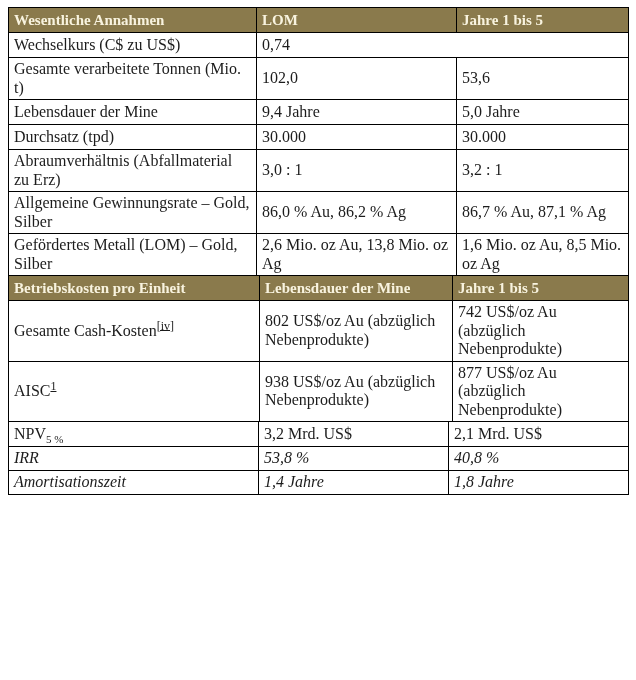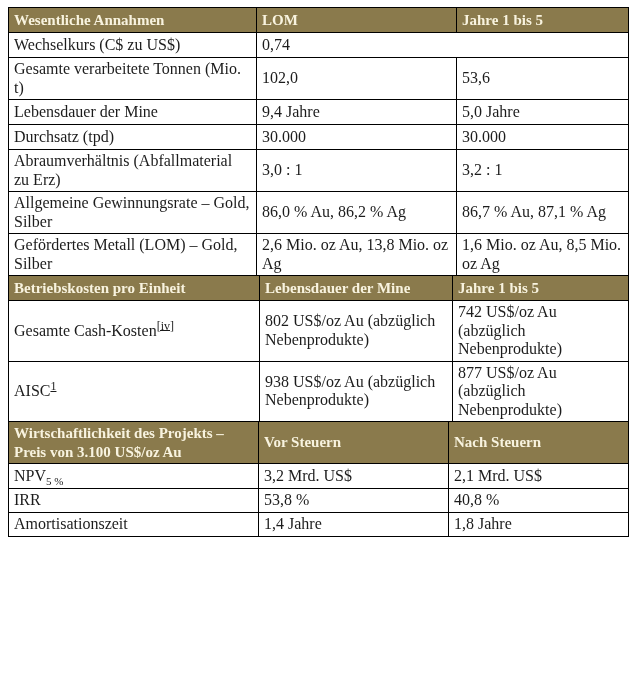--- a/index.html
+++ b/index.html
@@ -12,21 +12,21 @@
   html,body{margin:0;padding:0;background:var(--bg);}
   body{width:636px;height:680px;position:relative;overflow:hidden;
        font-family:"Liberation Serif", serif;}
   .wrap{position:absolute;left:8px;top:7px;width:620px;}
   table{border-collapse:collapse;table-layout:fixed;width:620px;
         font-family:"Liberation Serif", serif;font-size:16px;color:var(--fg);padding-left:8px;}
   table + table{margin-top:-1px;}
   td,th{border:1px solid var(--border);padding:2px 5px;vertical-align:middle;
         text-align:left;line-height:18.5px;overflow:hidden;}
   th{background:var(--hdr-bg);color:var(--hdr-fg);font-weight:bold;font-size:15px;}
-  tr.h24{height:24px;} tr.h25{height:25px;} tr.h37{height:37px;margin-left:34px;}
+  tr.h24{height:24px;font-style:italic;} tr.h25{height:25px;} tr.h37{height:37px;margin-left:34px;}
   tr.h38{height:38px;} tr.h54{height:54px;} tr.h58{height:58px;}
   sup.fn{font-size:12px;line-height:0;text-decoration:underline;vertical-align:super;}
   sub.pc{font-size:11px;line-height:0;vertical-align:sub;}
 </style>
 </head>
 <body>
 
 <div class="wrap">
 
   <table>
@@ -113,25 +113,20 @@
   </tbody>
     </table>
 
   <table>
     <colgroup>
         <col style="width:250px">
         <col style="width:190px">
         <col style="width:180px">
       </colgroup>
     <tbody>
-        <tr class="h38">
-      <th>Wirtschaftlichkeit des Projekts – Preis von 3.100 US$/oz Au</th>
-      <th>Vor Steuern</th>
-      <th>Nach Steuern</th>
-    </tr>
     <tr class="h25">
       <td><span>NPV</span><sub class="pc">5 %</sub></td>
       <td>3,2 Mrd. US$</td>
       <td>2,1 Mrd. US$</td>
     </tr>
     <tr class="h24">
       <td>IRR</td>
       <td>53,8 %</td>
       <td>40,8 %</td>
     </tr>

